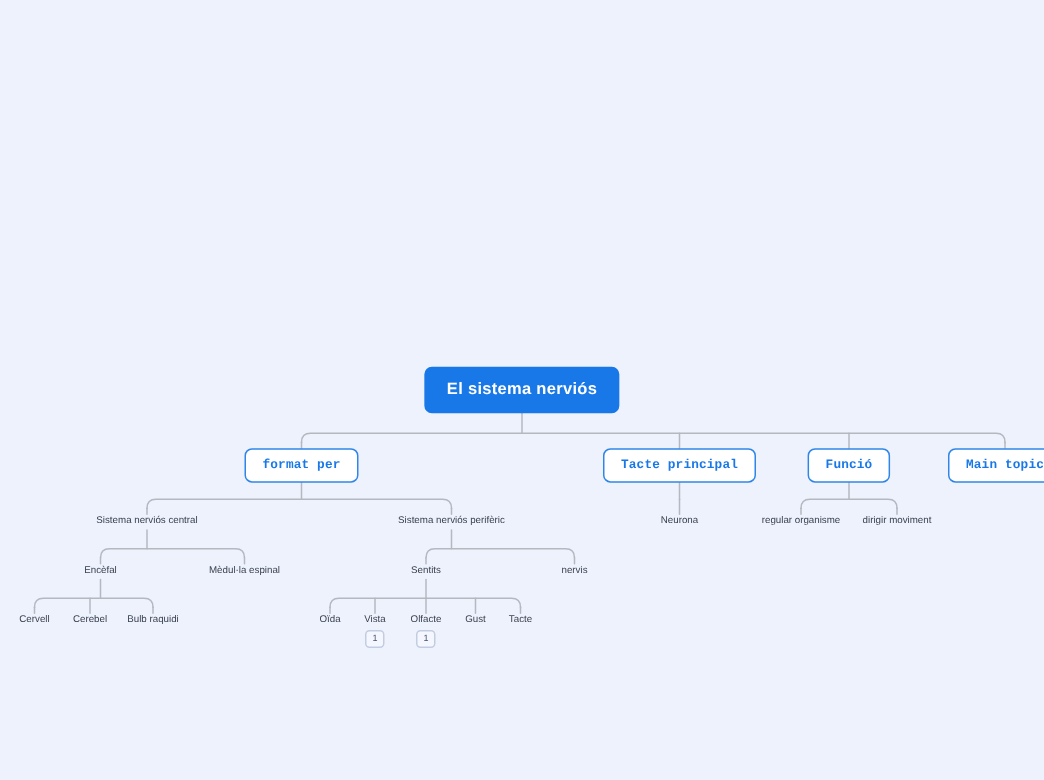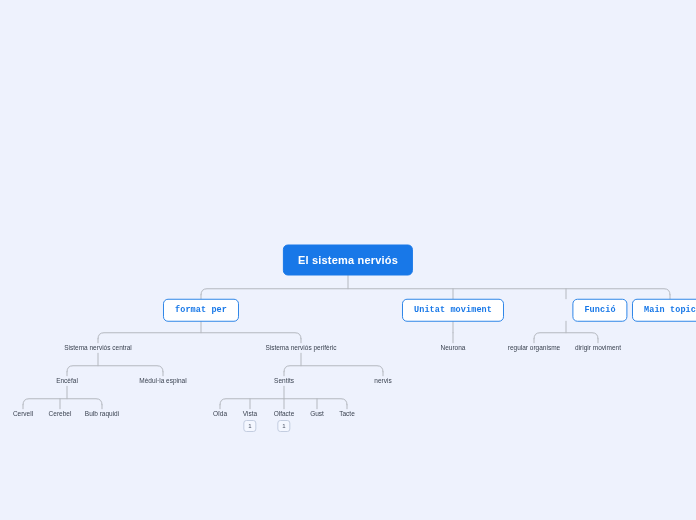--- a/index.html
+++ b/index.html
@@ -118,22 +118,22 @@
       <path d="M 220 404.75 Q 220 398.75 226 398.75 L 341 398.75 Q 347 398.75 347 404.75" fill="none" stroke="#b4b8bf" stroke-width="1" stroke-linecap="round"></path>
       <path d="M 220 404.75 L 220 408.75" fill="none" stroke="#b4b8bf" stroke-width="1" stroke-linecap="round"></path>
       <path d="M 250 398.75 L 250 408.75" fill="none" stroke="#b4b8bf" stroke-width="1" stroke-linecap="round"></path>
       <path d="M 284 398.75 L 284 408.75" fill="none" stroke="#b4b8bf" stroke-width="1" stroke-linecap="round"></path>
       <path d="M 317 398.75 L 317 408.75" fill="none" stroke="#b4b8bf" stroke-width="1" stroke-linecap="round"></path>
       <path d="M 347 404.75 L 347 408.75" fill="none" stroke="#b4b8bf" stroke-width="1" stroke-linecap="round"></path>
     </svg>
   <div id="nodes-layer">
       <div class="node root" style="left: 348px; top: 260px;">El sistema nerviós</div>
       <div class="node branch" style="left: 201px; top: 310px;">format per</div>
-      <div class="node branch" style="left: 453px; top: 310px;">Unitat moviment</div>
-      <div class="node branch" style="left: 566px; top: 310px; margin-left: 34px;">Funció</div>
+      <div class="node branch" style="left: 453px; top: 310px;">Tacte principal</div>
+      <div class="node branch" style="left: 566px; top: 310px;">Funció</div>
       <div class="node branch" style="left: 670px; top: 310px;">Main topic</div>
       <div class="node leaf" style="left: 98px; top: 348px;">Sistema nerviós central</div>
       <div class="node leaf" style="left: 301px; top: 348px;">Sistema nerviós perifèric</div>
       <div class="node leaf" style="left: 453px; top: 348px;">Neurona</div>
       <div class="node leaf" style="left: 534px; top: 348px;">regular organisme</div>
       <div class="node leaf" style="left: 598px; top: 348px;">dirigir moviment</div>
       <div class="node leaf" style="left: 67px; top: 381px;">Encèfal</div>
       <div class="node leaf" style="left: 163px; top: 381px;">Mèdul·la espinal</div>
       <div class="node leaf" style="left: 284px; top: 381px;">Sentits</div>
       <div class="node leaf" style="left: 383px; top: 381px;">nervis</div>

